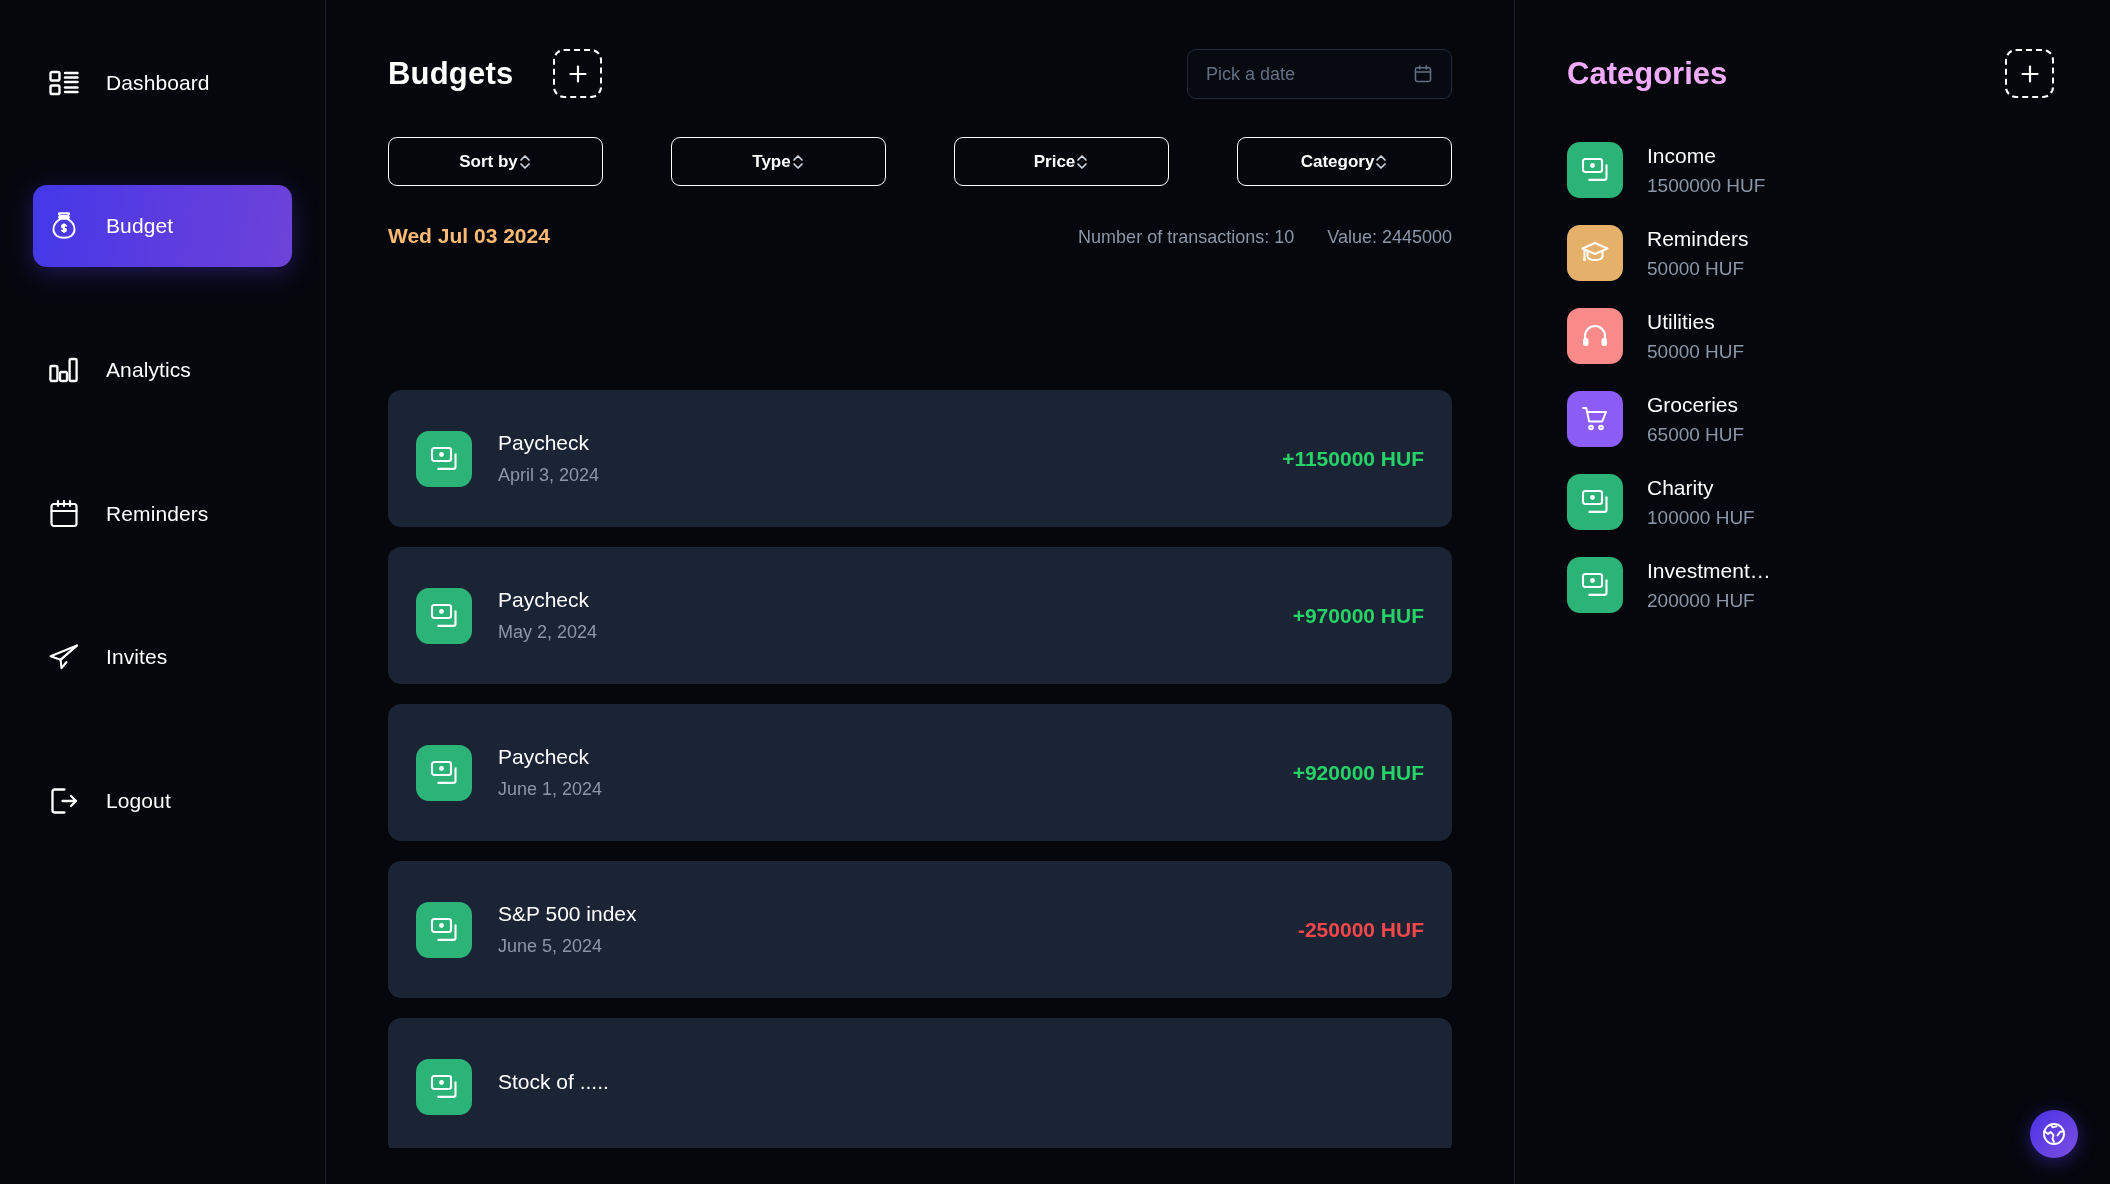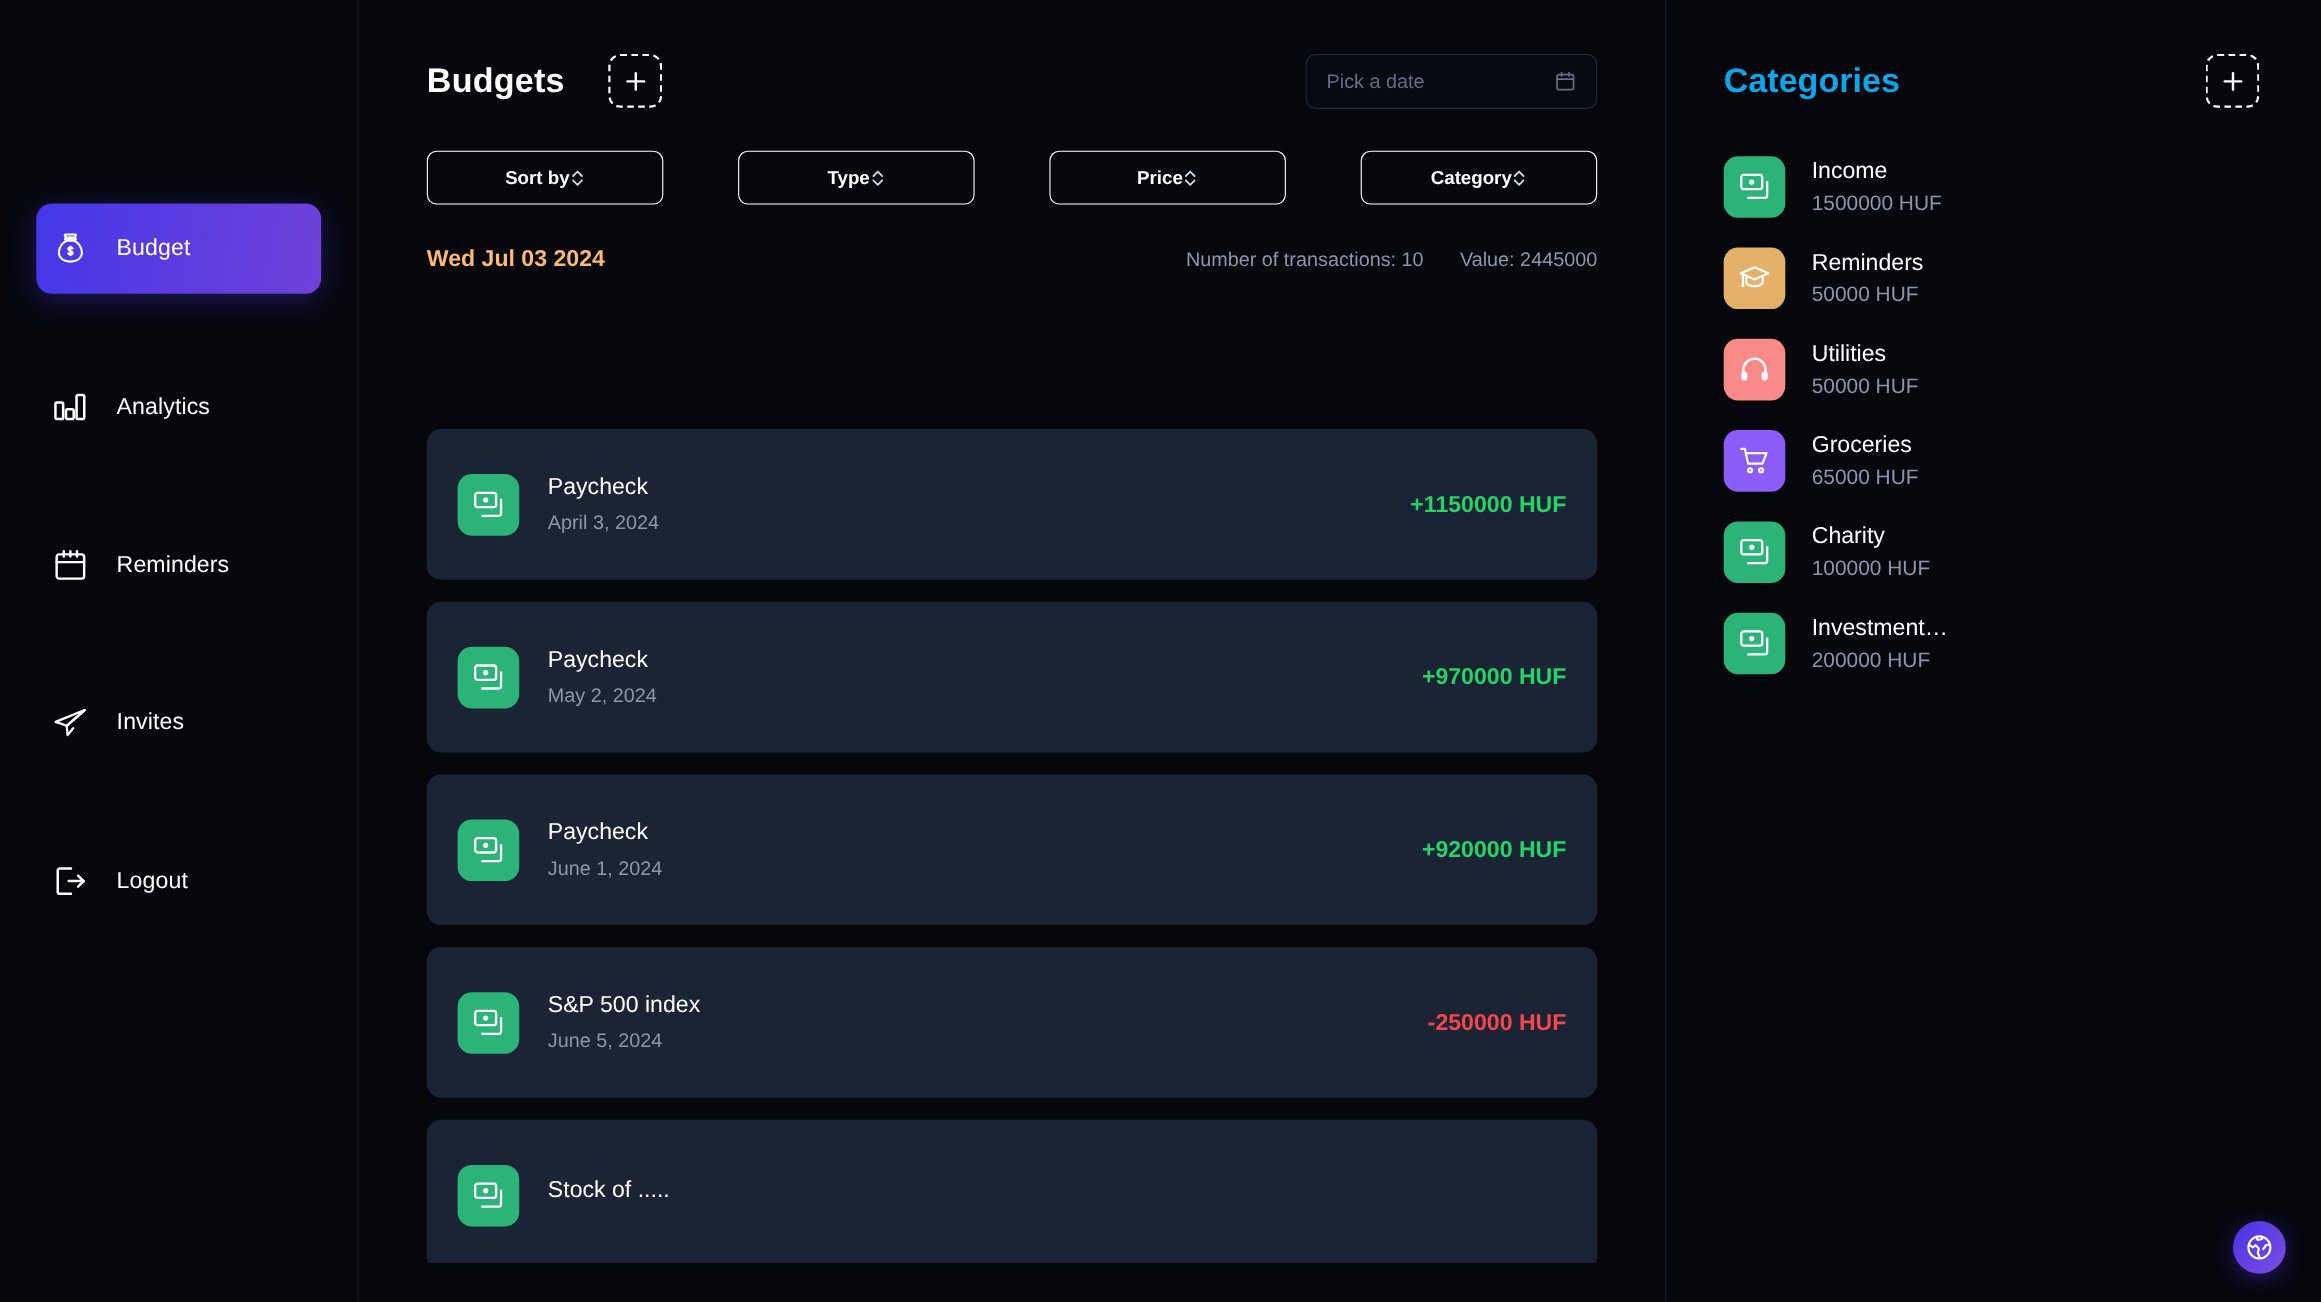--- a/index.html
+++ b/index.html
@@ -95,21 +95,21 @@
   .tx-text { margin-left:26px; display:flex; flex-direction:column; gap:10px; }
   .tx-name { color:#fff; font-size:21px; font-weight:500; }
   .tx-date { color:#8b97a8; font-size:18px; }
   .tx-amt { margin-left:auto; font-size:21px; font-weight:600; }
   .tx-amt.pos { color:#25d366; }
   .tx-amt.neg { color:#f4474c; }
 
   
   .cats { width:595px; flex:0 0 595px; height:1184px; background:#05070d; position:relative; }
   .cats-head { display:flex; align-items:center; padding:49px 56px 0 52px; }
-  .cats-title { font-size:31px; font-weight:700; color:#0ea5e9; }
+  .cats-title { font-size:31px; font-weight:700; color:#f0abfc; }
   .cats-head .add-btn { margin-left:auto; }
   .cat-list { padding:44px 52px 0 52px; display:flex; flex-direction:column; gap:27px; }
   .cat-row { display:flex; align-items:center; gap:24px; cursor:pointer; }
   .cat-ico {
     width:56px; height:56px; border-radius:13px; flex:0 0 56px;
     display:flex; align-items:center; justify-content:center;
   }
   .cat-text { display:flex; flex-direction:column; gap:7px; }
   .cat-name { color:#fff; font-size:21px; font-weight:500; }
   .cat-val { color:#8b97a8; font-size:19px; }
@@ -123,20 +123,34 @@
   }
   svg { display:block; }
 </style>
 </head>
 <body>
 
 <div class="app">
 
   <aside class="sidebar">
 
+    <div class="nav-item" style="top:42px">
+      <span class="ico">
+        <svg width="30" height="26" viewBox="0 0 30 26" fill="none" stroke="#fff" stroke-width="2.4" stroke-linecap="round">
+          <rect x="1.5" y="2" width="9" height="8.5" rx="1.6"></rect>
+          <rect x="1.5" y="15.5" width="9" height="8.5" rx="1.6"></rect>
+          <line x1="16" y1="3" x2="28.5" y2="3"></line>
+            <line x1="16" y1="7.5" x2="28.5" y2="7.5"></line>
+          <line x1="16" y1="12" x2="28.5" y2="12"></line>
+          <line x1="16" y1="17.5" x2="28.5" y2="17.5"></line>
+            <line x1="16" y1="22" x2="28.5" y2="22"></line>
+        </svg>
+      </span>
+      <span class="lbl">Dashboard</span>
+    </div>
 
     <div class="nav-item active" style="top:185px">
       <span class="ico">
         <svg width="32" height="32" viewBox="0 0 32 32" fill="none" stroke="#fff" stroke-width="1.9" stroke-linecap="round" stroke-linejoin="round">
           <path d="M11.5 3.2h9c.5 0 .8.5.5.9L19 7.2h-6L11 4.1c-.3-.4 0-.9.5-.9z"></path>
           <ellipse cx="16" cy="7.3" rx="5" ry="1.6"></ellipse>
           <path d="M13 8.6C9.2 10.5 5.5 14.6 5.5 19.6c0 5.2 4.6 8.2 10.5 8.2s10.5-3 10.5-8.2c0-5-3.7-9.1-7.5-11"></path>
           <path d="M16 14.2v7.8M18 15.8c-.6-.7-1.3-1-2-1-1.2 0-2 .7-2 1.6s.8 1.4 2 1.7c1.2.3 2 .8 2 1.7s-.8 1.6-2 1.6c-.8 0-1.5-.3-2-1"></path>
         </svg>
       </span>

